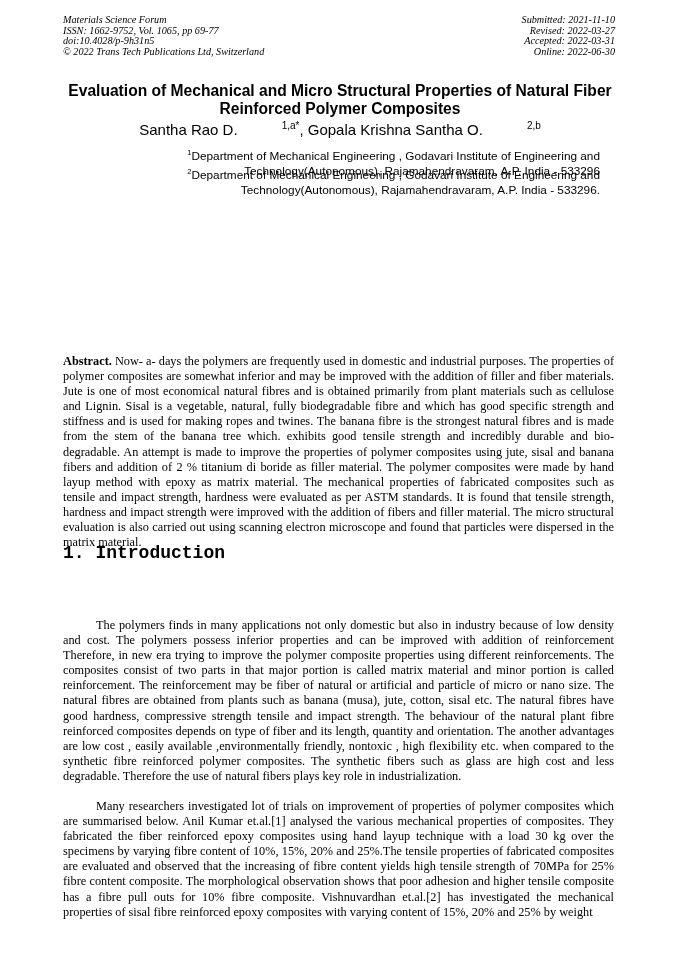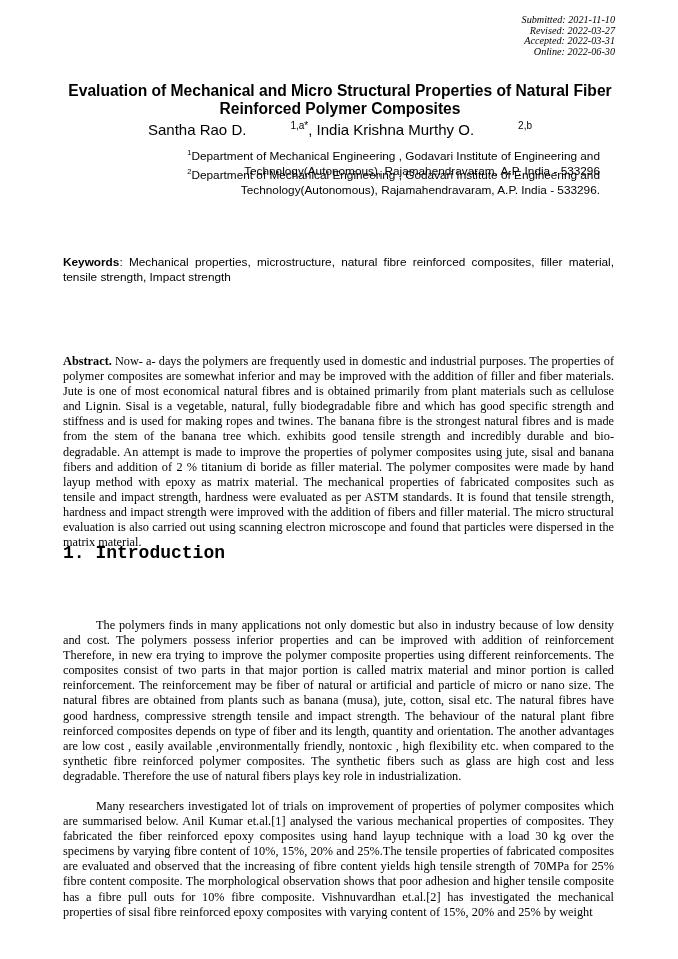--- a/index.html
+++ b/index.html
@@ -45,46 +45,49 @@
   }
   .intro-p { text-indent: 33px; }
   .p1 { top: 570px; }
   .p2 { top: 751px; }
 </style>
 </head>
 <body>
 
 <div class="page">
 
+  <div class="hdr-left">
+    <div>Materials Science Forum</div>
+    <div>ISSN: 1662-9752, Vol. 1065, pp 69-77</div>
+    <div>doi:10.4028/p-9h31n5</div>
+    <div>© 2022 Trans Tech Publications Ltd, Switzerland</div>
+  </div>
 
   <div class="hdr-right">
     <div>Submitted: 2021-11-10</div>
     <div>Revised: 2022-03-27</div>
     <div>Accepted: 2022-03-31</div>
     <div>Online: 2022-06-30</div>
   </div>
 
   <div class="title">Evaluation of Mechanical and Micro Structural Properties of Natural Fiber Reinforced Polymer Composites</div>
 
   <div class="authors">
-    <span>Santha Rao D.</span><sup>1,a*</sup><span>, </span><span>India Krishna Murthy O.</span><sup>2,b</sup>
+    <span>Santha Rao D.</span><sup>1,a*</sup><span>, </span><span>Gopala Krishna Santha O.</span><sup>2,b</sup>
   </div>
 
   <div class="affil aff1">
     <sup>1</sup><span>Department of Mechanical Engineering , Godavari Institute of Engineering and Technology(Autonomous), Rajamahendravaram, A.P. India - 533296</span>
   </div>
 
   <div class="affil aff2">
     <sup>2</sup><span>Department of Mechanical Engineering , Godavari Institute of Engineering and Technology(Autonomous), Rajamahendravaram, A.P. India - 533296.</span>
   </div>
 
 
-  <div class="keywords">
-    <b>Keywords</b><span>: Mechanical properties, microstructure, natural fibre reinforced composites, filler material, tensile strength, Impact strength</span>
-  </div>
 
   <div class="abstract">
     <b>Abstract.</b><span> Now- a- days the polymers are frequently used in domestic and industrial purposes. The properties of polymer composites are somewhat inferior and may be improved with the addition of filler and fiber materials. Jute is one of most economical natural fibres and is obtained primarily from plant materials such as cellulose and Lignin. Sisal is a vegetable, natural, fully biodegradable fibre and which has good specific strength and stiffness and is used for making ropes and twines. The banana fibre is  the strongest natural fibres and is made from the stem of the banana tree which. exhibits good tensile strength and incredibly durable and bio-degradable. An attempt is made to improve the properties of polymer composites using jute, sisal and banana fibers and addition of 2 % titanium di boride as filler material. The polymer composites were made by hand layup method with epoxy as matrix material. The mechanical properties of fabricated composites such as tensile and impact strength, hardness were evaluated as per ASTM standards. It is found that tensile strength, hardness  and impact strength were improved with the addition of fibers and filler material. The micro structural evaluation is also carried out using scanning electron microscope and found that particles were dispersed in the matrix material.</span>
   </div>
 
   <div class="sec-heading">1. Introduction</div>
 
   <div class="intro-p p1">The polymers finds in many applications not only domestic but also in industry because of low density and cost. The polymers possess inferior properties and can be improved with addition of reinforcement Therefore, in new era trying to improve the polymer composite properties using different reinforcements. The composites consist of two parts in that major portion is called matrix material and minor portion is called reinforcement. The reinforcement may be fiber of natural or artificial and particle of micro or nano size. The natural fibres are obtained from plants such as banana (musa), jute, cotton, sisal etc. The natural fibres have good hardness, compressive strength tensile and impact strength. The behaviour of the natural plant fibre reinforced composites depends on type of fiber and its length, quantity and orientation. The another advantages are low cost , easily available ,environmentally friendly, nontoxic , high flexibility etc. when compared to the synthetic fibre reinforced polymer composites. The synthetic fibers such as glass are high cost and less degradable. Therefore the use of natural fibers plays key role in industrialization.</div>
 
   <div class="intro-p p2">Many researchers investigated lot of trials on improvement of properties of polymer composites which are summarised below. Anil Kumar et.al.[1] analysed the various mechanical properties of composites. They fabricated the fiber reinforced epoxy composites using hand layup technique with a load 30 kg over the specimens by varying fibre content of 10%, 15%, 20% and 25%.The tensile properties of fabricated composites are evaluated and observed that the increasing of fibre content yields high tensile strength of 70MPa for 25% fibre content composite. The morphological observation shows that poor adhesion and higher tensile composite has a fibre pull outs for 10% fibre composite.  Vishnuvardhan et.al.[2] has investigated the mechanical properties of sisal fibre reinforced epoxy composites with varying content of 15%, 20% and 25%  by weight</div>

